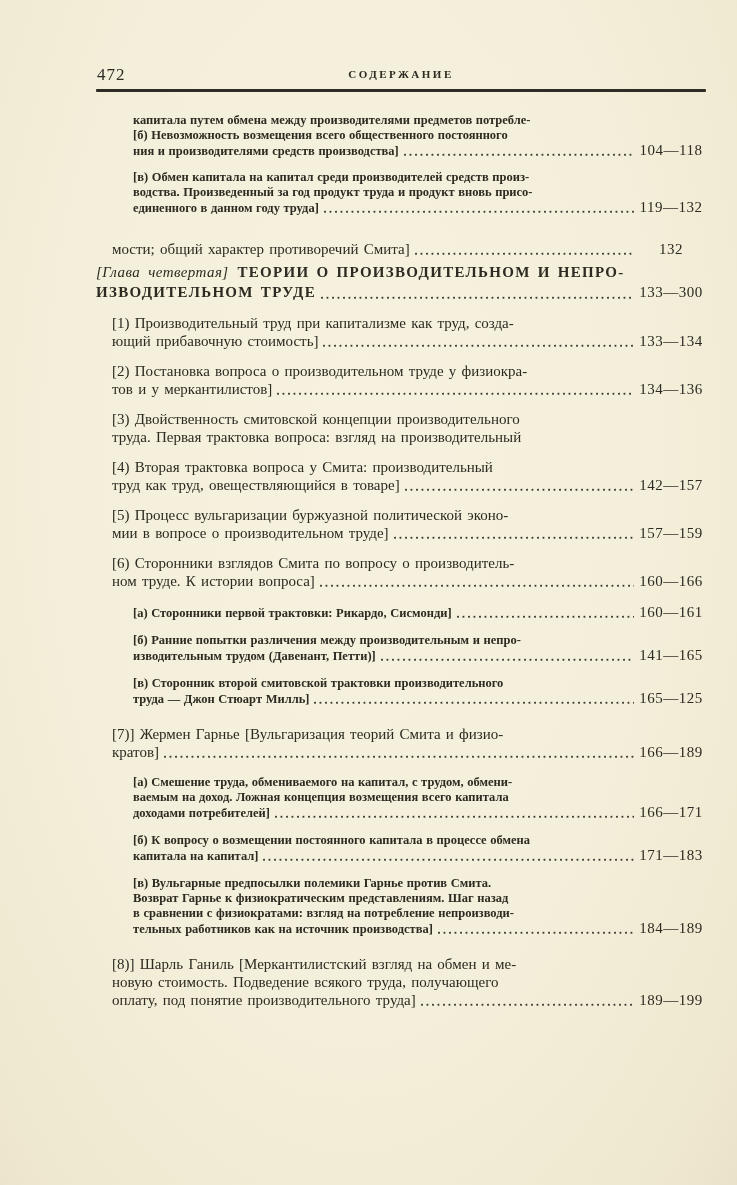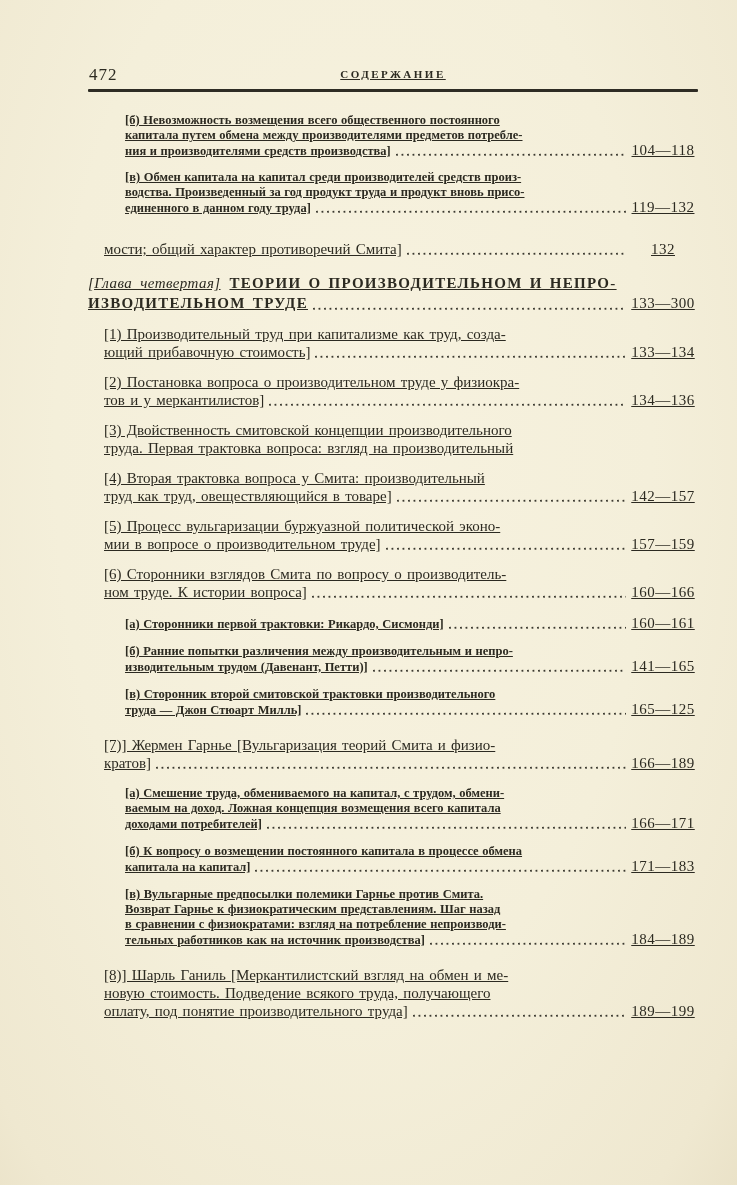--- a/index.html
+++ b/index.html
@@ -10,25 +10,24 @@
     width: 737px;
     height: 1185px;
     font-family: "Liberation Serif", "DejaVu Serif", serif;
     color: #2c2a21;
     background: radial-gradient(ellipse at 48% 38%, #f7f2df 0%, #f4efda 55%, #efe8d0 90%, #eae2c8 100%);
     overflow: hidden;
     position: relative;
   }
   .page-inner {
     position: absolute;
-    left: 88px;
+    left: 96px;
     top: 0;
     width: 610px;
     height: 100%;
-    text-decoration: underline;
   }
   .header-row {
     position: relative;
     padding-top: 64px;
     text-align: center;
   }
   .folio {
     position: absolute;
     left: 1px;
     bottom: -3px;
@@ -77,21 +76,21 @@
     font-weight: normal;
     font-style: italic;
     letter-spacing: 0.4px;
     word-spacing: 4px;
     padding-right: 9px;
   }
   
   .entry:nth-child(1)  { margin-top: 20px; }
   .entry:nth-child(2)  { margin-top: 11px; }
   .entry:nth-child(3)  { margin-top: 24px; }
-  .entry:nth-child(4)  { margin-top: 15px; }
+  .entry:nth-child(4)  { margin-top: 4px; }
   .entry:nth-child(11) { margin-top: 15px; }
   .entry:nth-child(14) { margin-top: 18px; }
   .entry:nth-child(15) { margin-top: 14px; }
   .entry:nth-child(18) { margin-top: 18px; }
 
   .lastline {
     display: flex;
     align-items: baseline;
   }
   .lastline .txt {
@@ -121,22 +120,22 @@
 <body>
 
 <div class="page-inner">
   <div class="header-row">
     <span class="folio">472</span>
     <span class="contents-title">СОДЕРЖАНИЕ</span>
   </div>
   <div class="head-rule"></div>
   <div class="toc-entries">
       <div class="entry sub">
+        <div class="line">капитала путем обмена между производителями предметов потребле-</div>
         <div class="line">[б) Невозможность возмещения всего общественного постоянного</div>
-        <div class="line">капитала путем обмена между производителями предметов потребле-</div>
         <div class="lastline">
           <span class="txt">ния и производителями средств производства]</span>
           <span class="dots"></span>
           <span class="pg">104—118</span>
         </div>
       </div>
       <div class="entry sub">
         <div class="line">[в) Обмен капитала на капитал среди производителей средств произ-</div>
         <div class="line">водства. Произведенный за год продукт труда и продукт вновь присо-</div>
         <div class="lastline">

